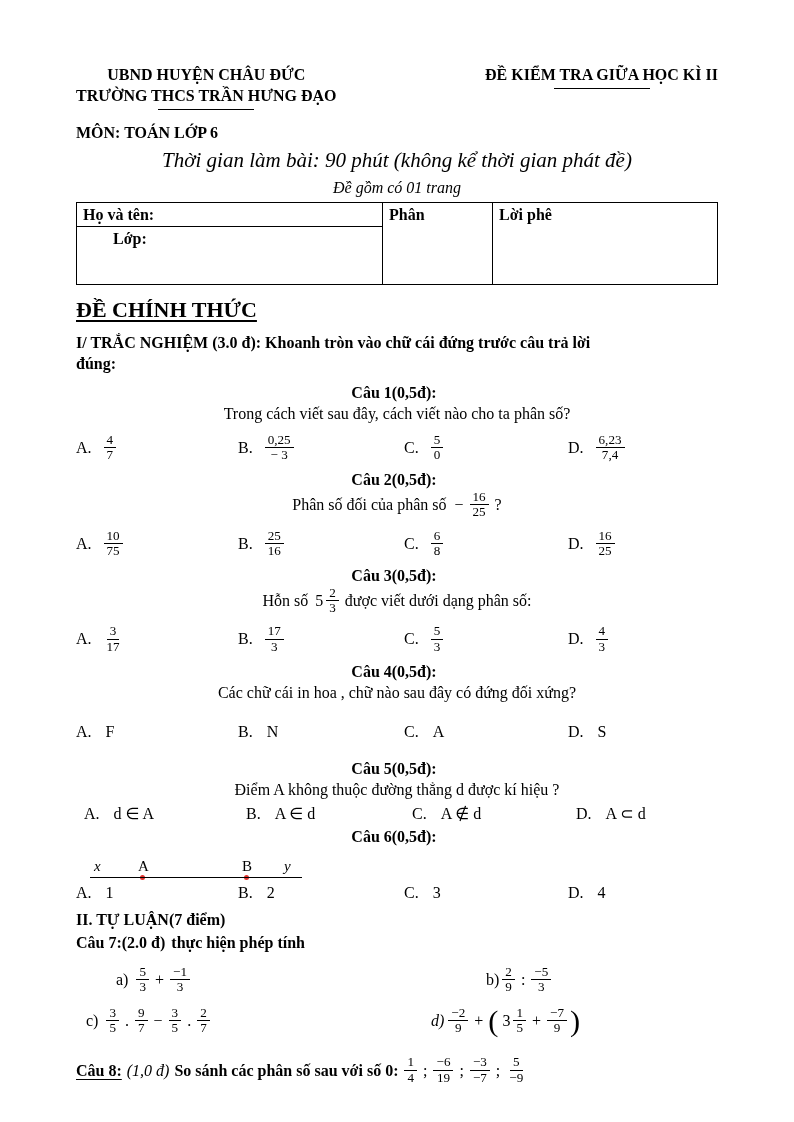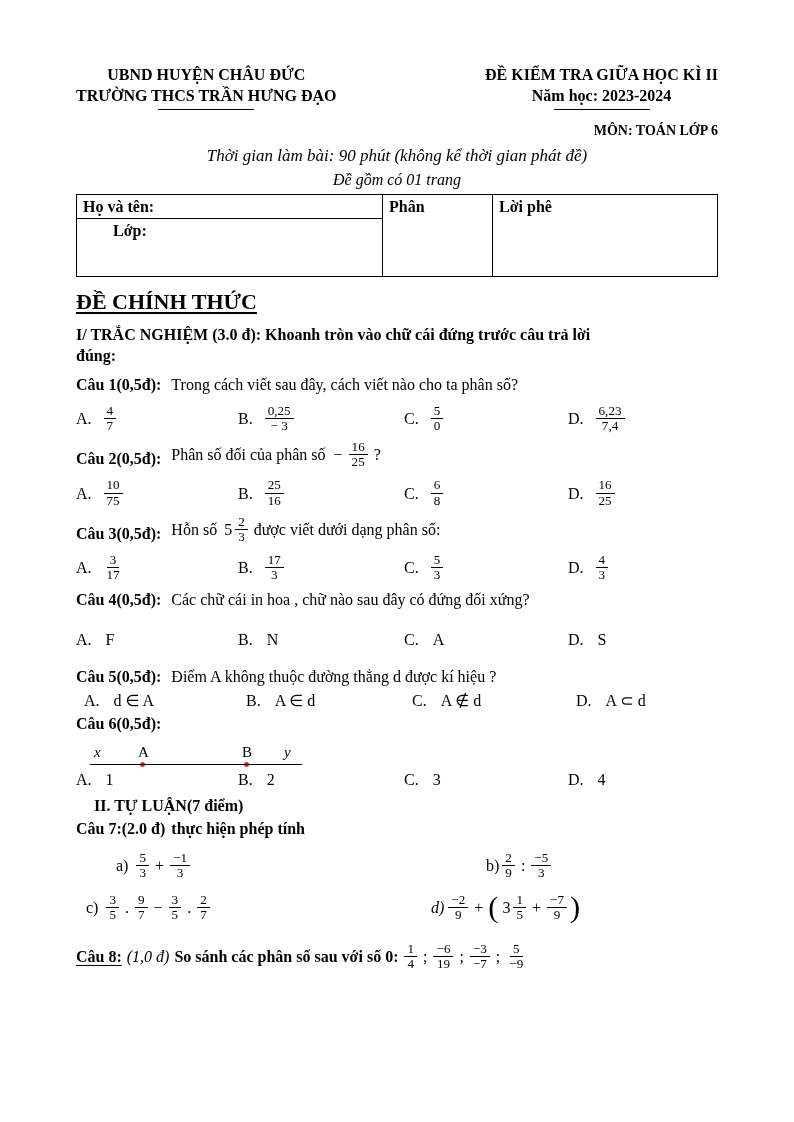--- a/index.html
+++ b/index.html
@@ -9,35 +9,35 @@
     width:794px; height:1122px; background:#fff; color:#000;
     font-family:"Liberation Serif", serif; font-size:16px; line-height:1.32;
     padding:64px 76px 0 76px; position:relative;
   }
   
   .header { display:flex; justify-content:space-between; font-weight:bold;gap:13px; }
   .header .blk { text-align:center; }
   .header .blk .hl { white-space:nowrap; }
   .rule { height:0; border-top:1.5px solid #000; width:96px; margin:3px auto 0; }
   
-  .title { text-align:right; font-weight:bold; font-size:14px; margin-top:12px; }
-  .subtitle1 { text-align:center; font-style:italic; font-size:17px; margin-top:4px; }
+  .title { text-align:left; font-weight:bold; font-size:16px; margin-top:12px; }
+  .subtitle1 { text-align:center; font-style:italic; font-size:21px; margin-top:4px; }
   .subtitle2 { text-align:center; font-style:italic; font-size:16px; margin-top:2px; }
   
   .info-table { width:100%; border-collapse:collapse; margin-top:4px;border-radius:19px; }
   .info-table td { border:1.6px solid #000; padding:1px 6px; vertical-align:top; font-weight:bold; font-size:16px; }
   .info-table .c1 { width:306px; }
   .info-table .c2 { width:110px; }
   .info-table .tall { height:58px;padding-left:36px; }
   
   .official { margin-top:10px; font-weight:bold; font-size:22px; text-decoration:underline; text-underline-offset:3px; }
   .sec1-heading { font-weight:bold; margin-top:8px; }
   .question { margin-top:7px; }
   .q-label { font-weight:bold; margin-right:6px; }
-  .q-line { display:flex; align-items:flex-end; flex-wrap:wrap; }
+  .q-line { display:flex; align-items:center; flex-wrap:wrap;flex-direction:column; }
   .q-line .q-body { display:inline-flex; align-items:center; }
   .options { display:grid; grid-template-columns:162px 166px 164px 1fr; margin:9px 0 2px; align-items:center; }
   .options.sp { margin-top:18px; }
   .option { display:flex; align-items:center; }
   .opt-label { margin-right:10px; }
   .opt-body { display:inline-flex; align-items:center; }
   
   .frac { display:inline-flex; flex-direction:column; align-items:center; vertical-align:middle; margin:0 2px; line-height:1.08; font-size:0.82em; }
   .frac .num { padding:0 3px 0; border-bottom:1.2px solid #000; }
   .frac .den { padding:0 3px; }
@@ -49,21 +49,21 @@
   .fig-line { position:absolute; left:0; right:0; bottom:0; border-bottom:1.6px solid #000; }
   .fig-label { position:absolute; bottom:2px; font-size:15px; }
   .fig-label.lx { left:4px; font-style:italic; }
   .fig-label.la { left:48px; }
   .fig-label.lb { left:152px; }
   .fig-label.ly { left:194px; font-style:italic; }
   .dot { position:absolute; width:5px; height:5px; border-radius:50%; bottom:-2px; }
   .dot.da { left:50px; }
   .dot.db { left:154px; }
   
-  .sec2-heading { font-weight:bold; margin-top:5px;margin-left:18px; }
+  .sec2-heading { font-weight:bold; margin-top:5px; }
   .q7-line { font-weight:bold; margin-top:2px; }
   .q7-line .t { margin-left:6px; }
   .parts-row { display:flex; margin-top:12px; align-items:center; }
   .part { display:flex; align-items:center; }
   .part-label { margin-right:6px; }
   .part-label.it { font-style:italic; margin-right:2px; }
   .row1 .part:first-child { padding-left:40px; width:410px; }
   .row2 .part:first-child { padding-left:10px; width:355px; }
   
   .q8-line { margin-top:20px; display:flex; align-items:center; }
@@ -78,21 +78,20 @@
 <div class="page">
 
   <div class="header">
     <div class="blk">
       <div class="hl">UBND HUYỆN CHÂU ĐỨC</div>
       <div class="hl">TRƯỜNG THCS TRẦN HƯNG ĐẠO</div>
       <div class="rule"></div>
     </div>
     <div class="blk">
       <div class="hl">ĐỀ KIỂM TRA GIỮA HỌC KÌ II</div>
-      <div class="hl">Năm học: 2023-2024</div>
       <div class="rule"></div>
     </div>
   </div>
 
   <div class="title">MÔN: TOÁN LỚP 6</div>
   <div class="subtitle1">Thời gian làm bài: 90 phút (không kể thời gian phát đề)</div>
   <div class="subtitle2">Đề gồm có 01 trang</div>
 
   <table class="info-table">
     <tbody>

